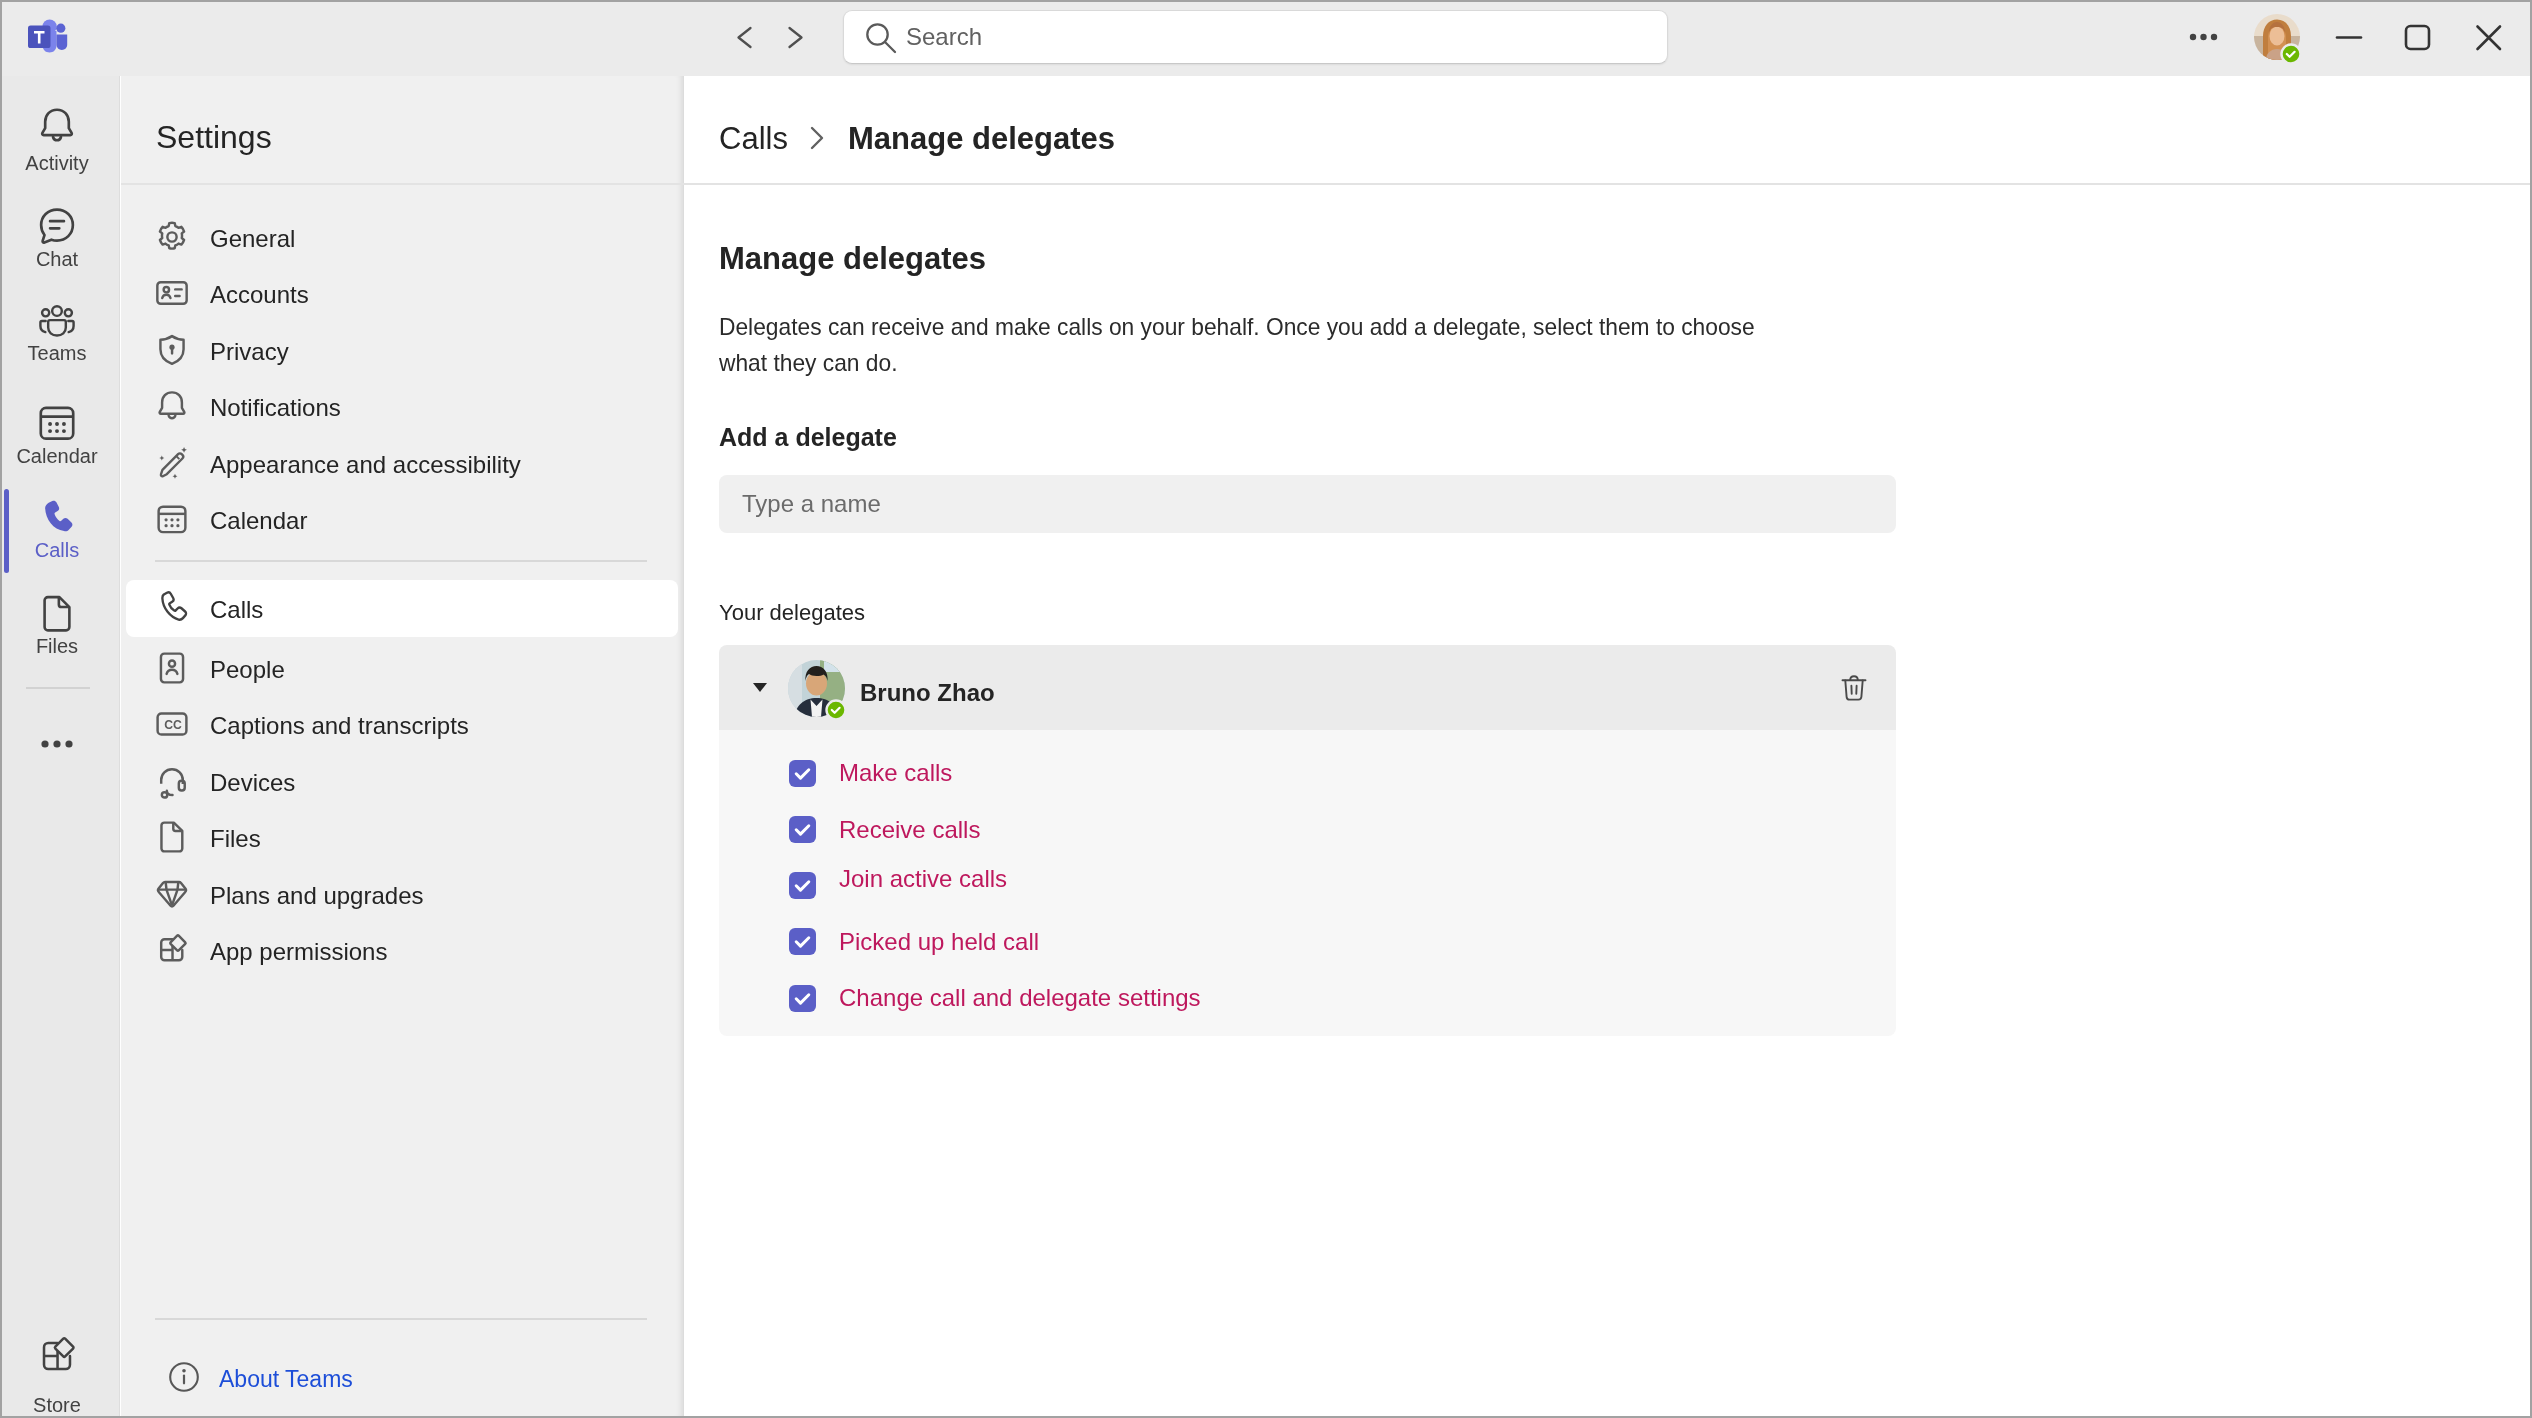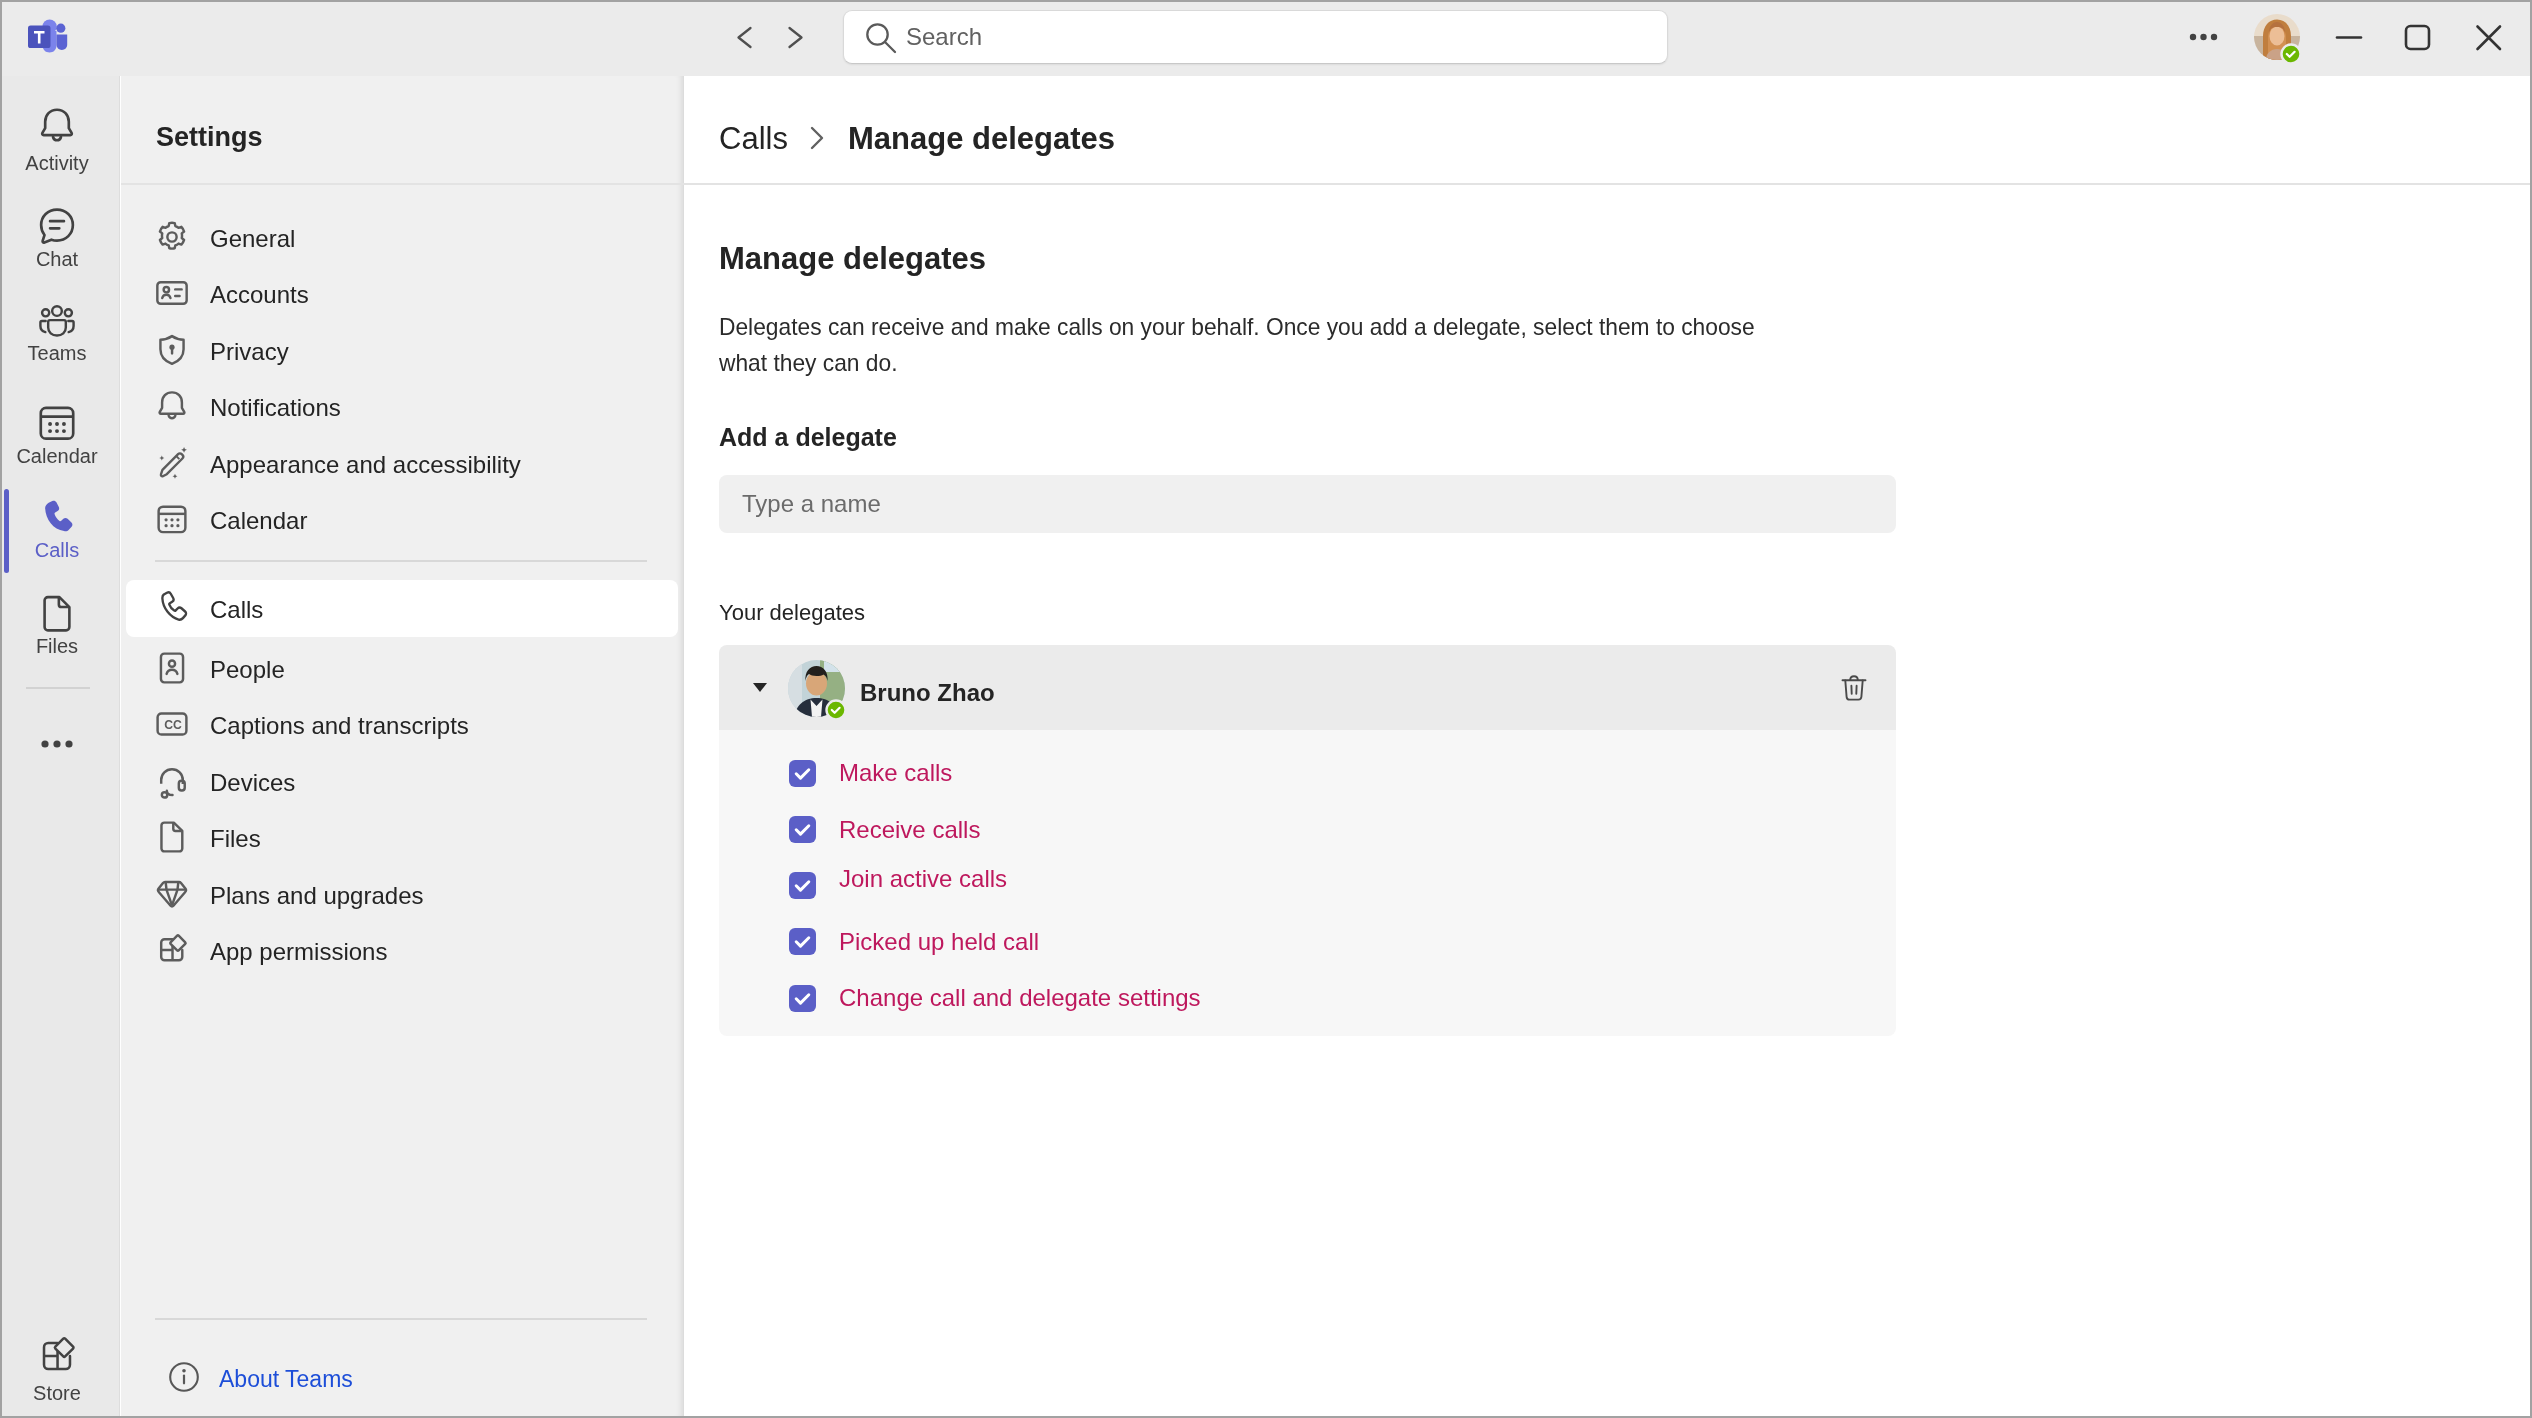--- a/index.html
+++ b/index.html
@@ -145,24 +145,24 @@
 <svg class="abs" style="left:37px;top:737px;z-index:6" width="40" height="14" viewBox="0 0 40 14">
     <circle cx="8" cy="7" r="3.6" fill="#424242"></circle>
     <circle cx="20" cy="7" r="3.6" fill="#424242"></circle>
     <circle cx="32" cy="7" r="3.6" fill="#424242"></circle>
   </svg>
 <div class="railitem" style="top:1334px;z-index:6">
   <svg class="railicon" width="44" height="44" viewBox="0 0 40 40">
       <path d="M20.5 8.2 H12 c-2.1 0-3.8 1.7-3.8 3.8 v16 c0 2.1 1.7 3.8 3.8 3.8 h16 c2.1 0 3.8-1.7 3.8-3.8 V 20 M8.2 20 H 20.5 M20.5 8.2 V 31.8" stroke="#424242" stroke-width="2.3" fill="none" stroke-linecap="round"></path>
       <path d="M27.4 4.3 l7.2 7.2 c.5.5.5 1.2 0 1.7 l-7.2 7.2 c-.5.5-1.2.5-1.7 0 l-7.2-7.2 c-.5-.5-.5-1.2 0-1.7 l7.2-7.2 c.5-.5 1.2-.5 1.7 0 Z" stroke="#424242" stroke-width="2.3" fill="#e9e9e9"></path>
     </svg>
-  <div class="raillabel" style="margin-top:4px">Store</div>
-</div>
-
-<div class="t" style="left:156px;top:121px;font-size:27px;font-weight:bold;line-height:32px;z-index:6">Settings</div>
+  <div class="raillabel" style="margin-top:16px">Store</div>
+</div>
+
+<div class="t" style="left:156px;top:121px;font-size:32px;font-weight:normal;line-height:32px;z-index:6">Settings</div>
 <svg class="abs mi" style="left:154px;top:219px" width="36" height="36" viewBox="0 0 28 28">
  <g stroke="#5c5c5c" stroke-width="1.9" fill="none">
  <circle cx="14" cy="14" r="3.6"></circle>
  <path d="M11.9 3.2 c1.4-.3 2.8-.3 4.2 0 l.5 2.3 c.9.3 1.8.8 2.5 1.4 l2.2-.8 c1 1 1.7 2.2 2.1 3.6 l-1.8 1.5 c.1.5.2 1.2.2 1.8 0 .6-.1 1.3-.2 1.8 l1.8 1.5 c-.4 1.4-1.1 2.6-2.1 3.6 l-2.2-.8 c-.7.6-1.6 1.1-2.5 1.4 l-.5 2.3 c-1.4.3-2.8.3-4.2 0 l-.5-2.3 c-.9-.3-1.8-.8-2.5-1.4 l-2.2.8 c-1-1-1.7-2.2-2.1-3.6 l1.8-1.5 c-.1-.5-.2-1.2-.2-1.8 0-.6.1-1.3.2-1.8 L4.6 9.7 c.4-1.4 1.1-2.6 2.1-3.6 l2.2.8 c.7-.6 1.6-1.1 2.5-1.4 Z" stroke-linejoin="round"></path>
  </g>
   </svg>
 <div class="mrow-txt" style="top:227px">General</div>
 <svg class="abs mi" style="left:154px;top:275px" width="36" height="36" viewBox="0 0 28 28">
  <g stroke="#5c5c5c" stroke-width="1.9" fill="none">
  <rect x="2.6" y="5.6" width="22.8" height="16.8" rx="2.6"></rect>

